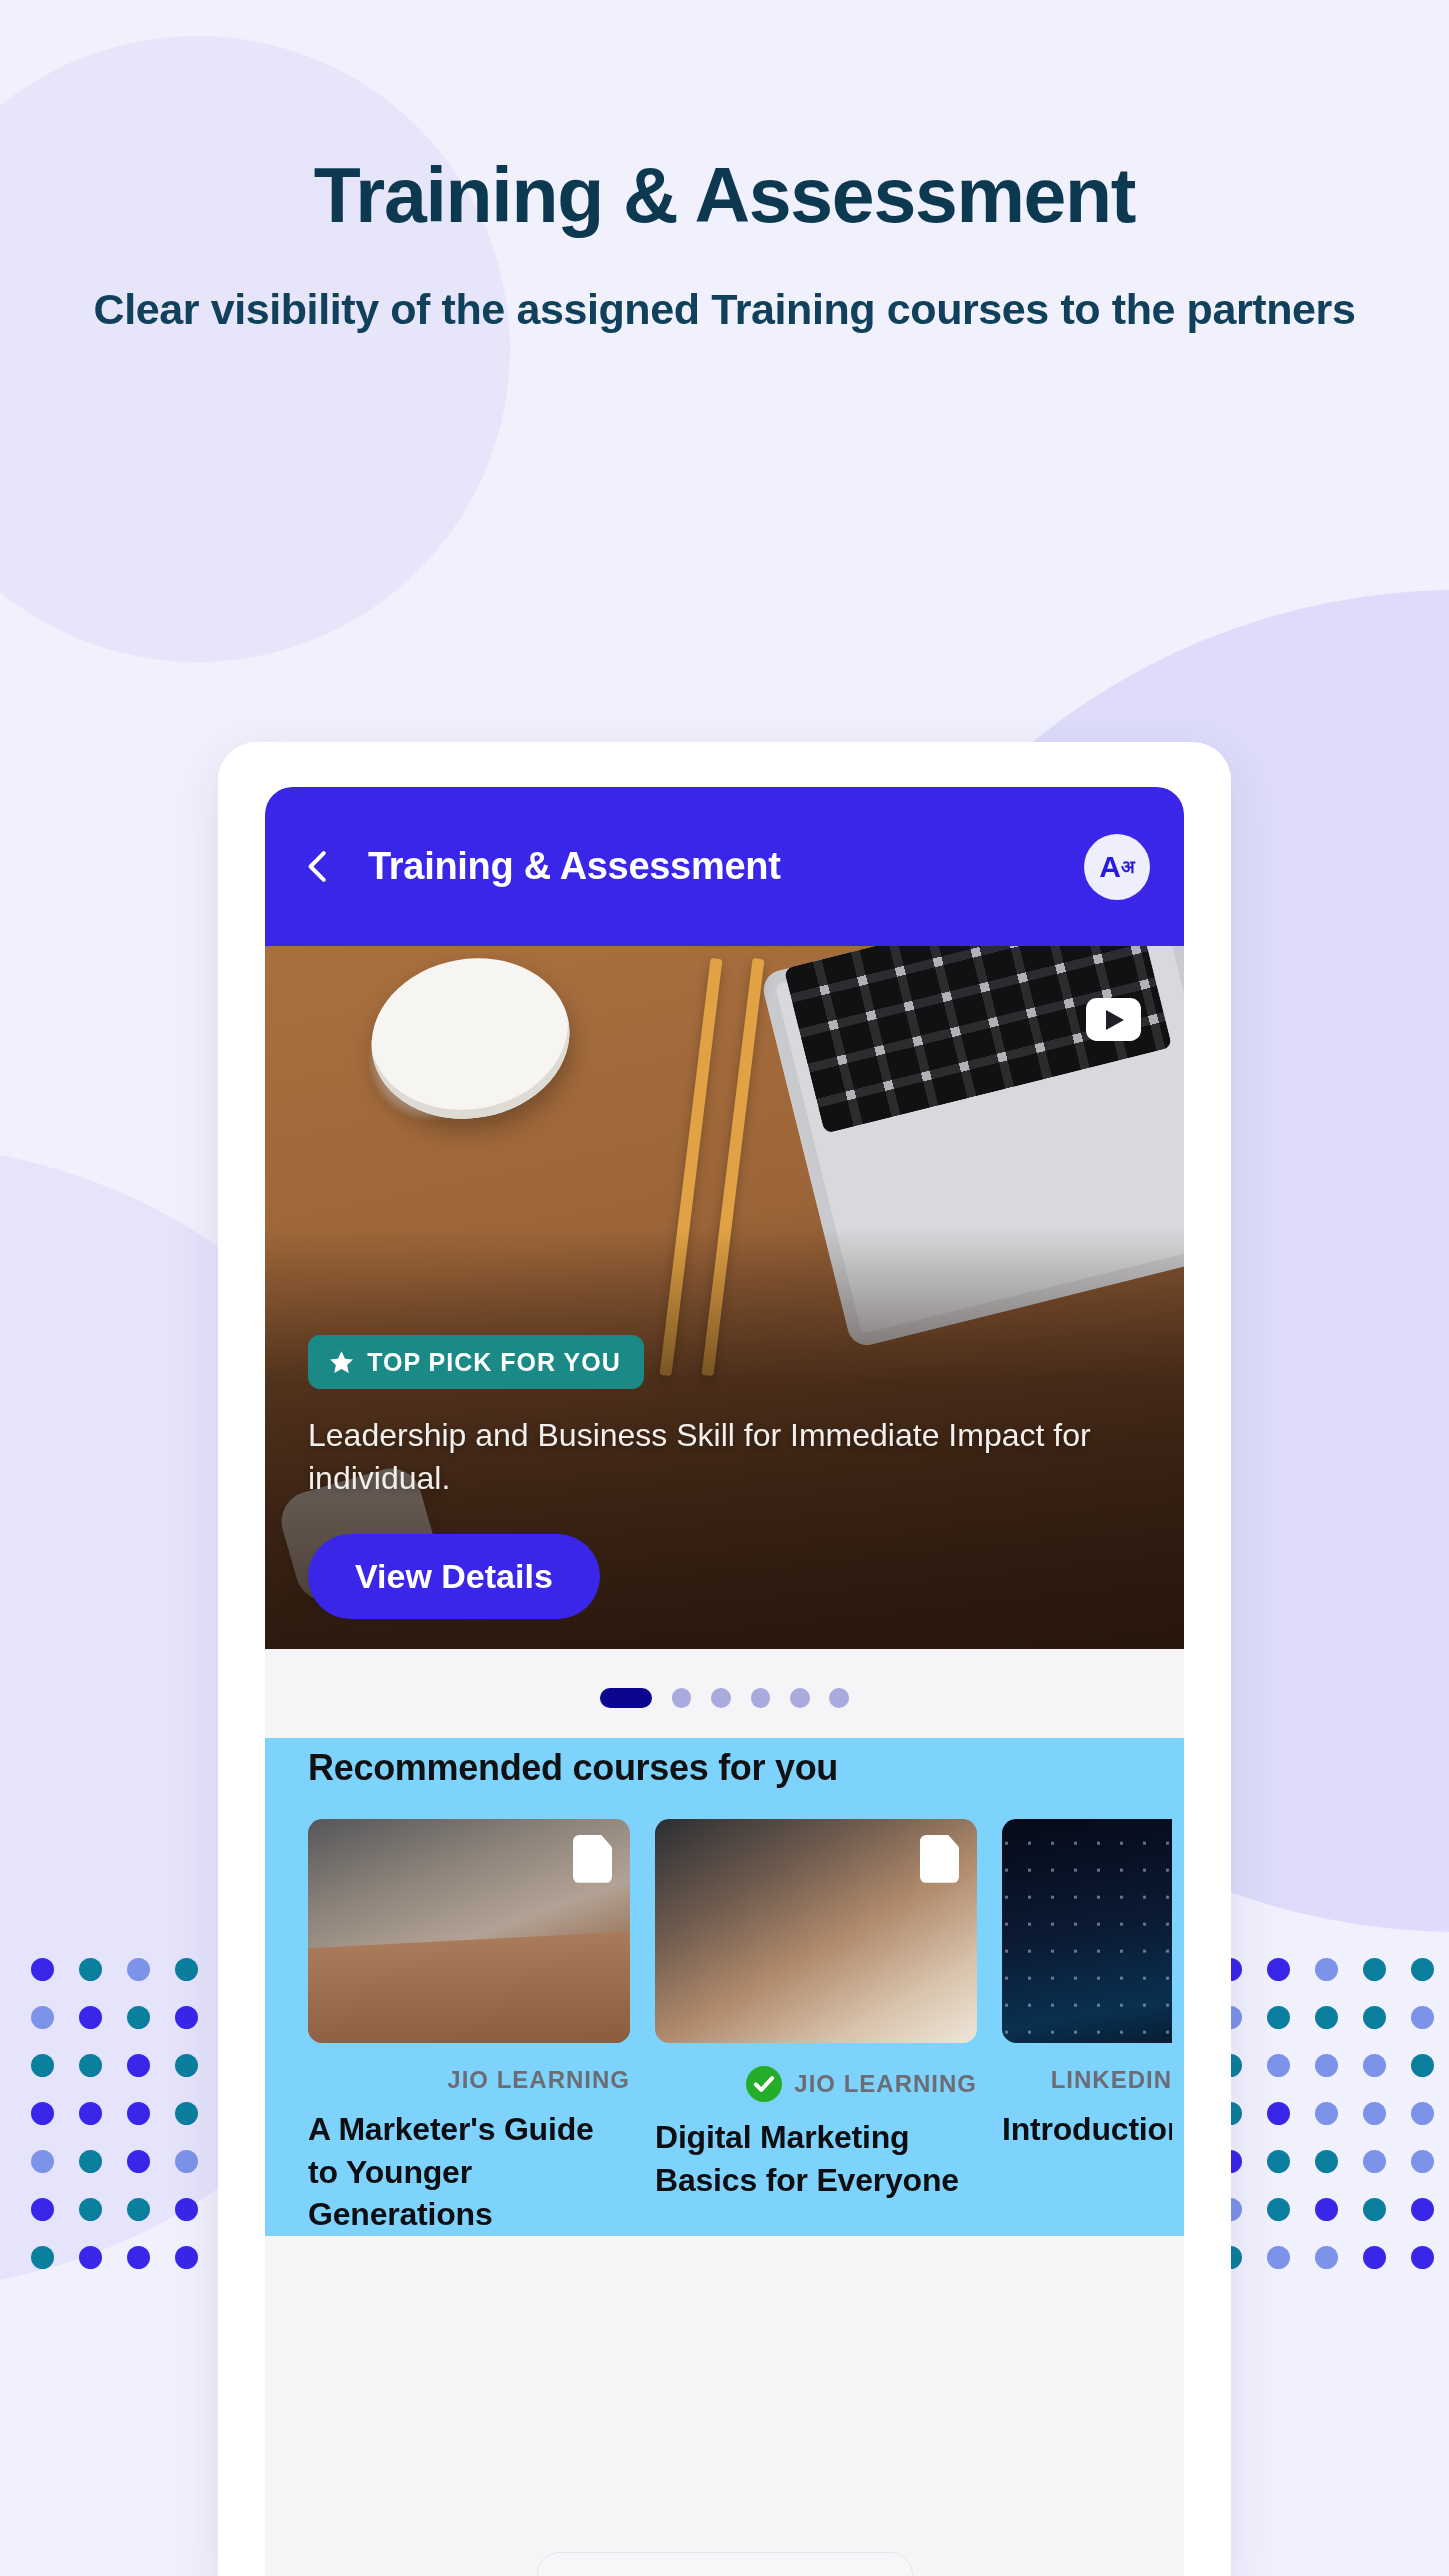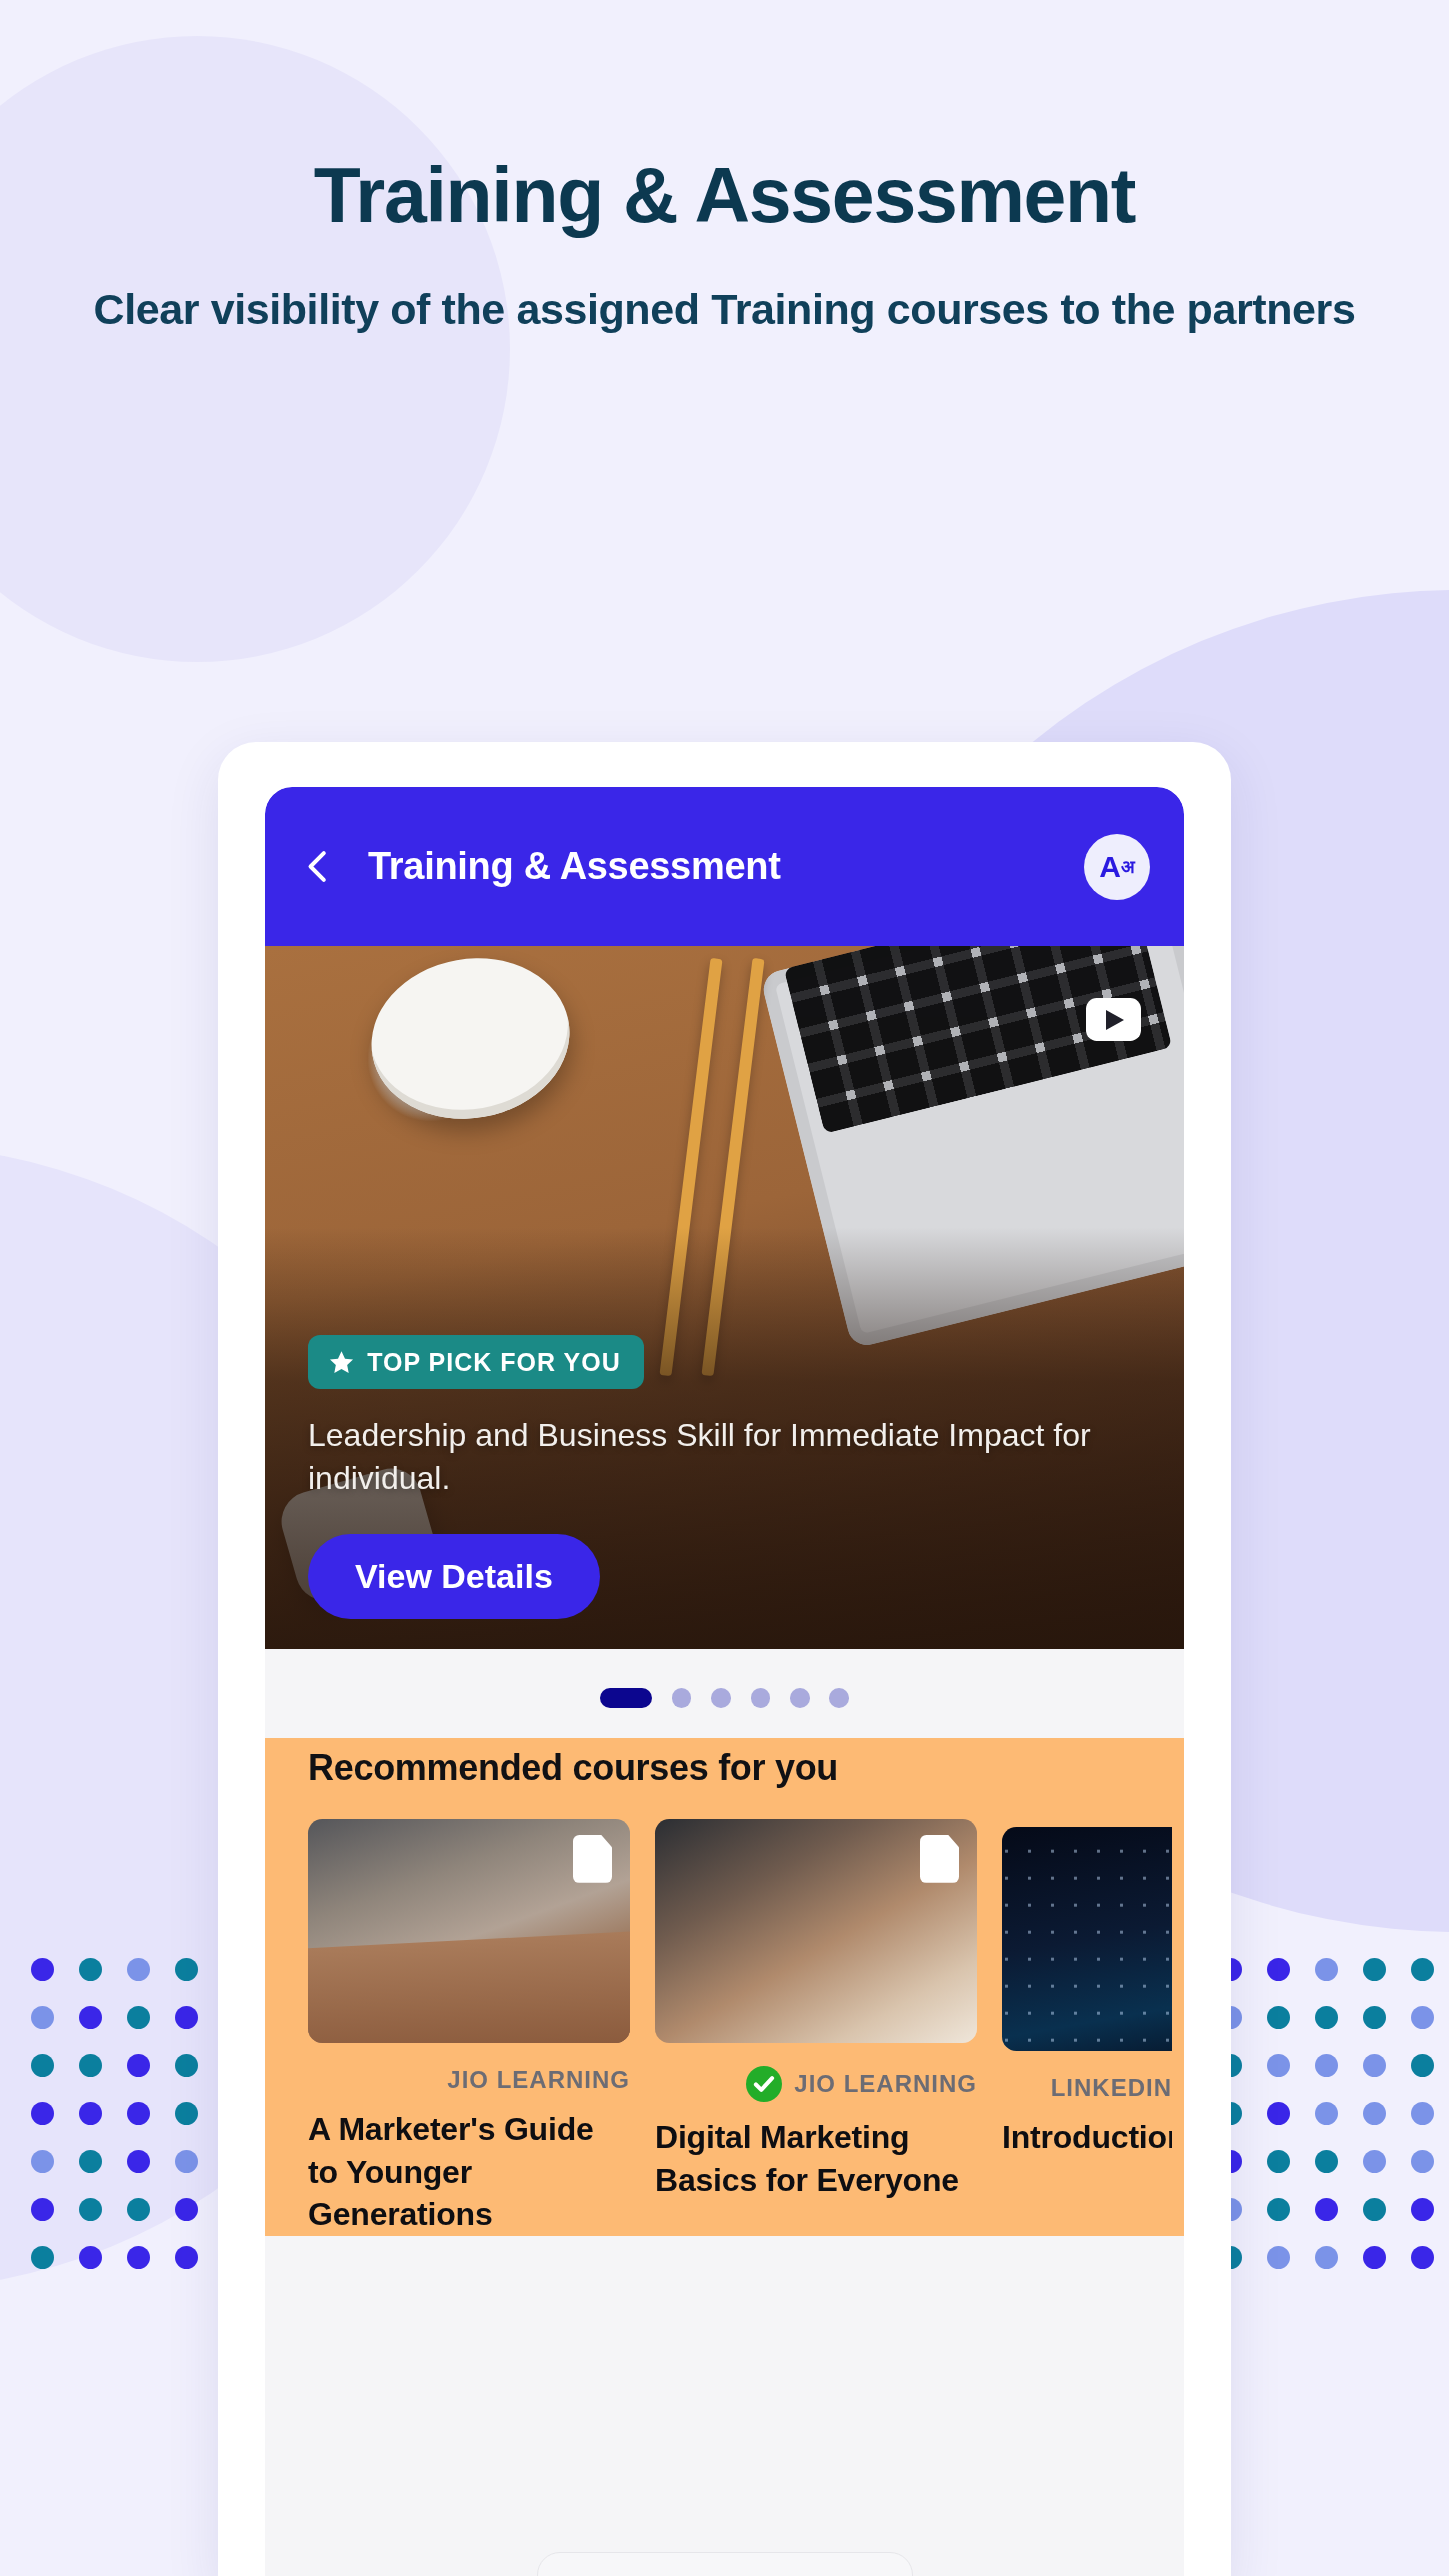--- a/index.html
+++ b/index.html
@@ -152,21 +152,21 @@
     border: none; border-radius: 54px; padding: 23px 47px;
     font-size: 34px; font-weight: 700; font-family: inherit; cursor: pointer;
   }
 
   
   .pager { display: flex; align-items: center; justify-content: center; gap: 19.7px; padding: 39px 0 30px; background: #f5f5f7; }
   .pager .pill { width: 52px; height: 19.7px; border-radius: 10.7px; background: #0c068f; }
   .pager .pdot { width: 19.7px; height: 19.7px; border-radius: 50%; background: #a9aadd; }
 
   
-  .rec-section { background: #fdba74; padding: 9px 0 0 43px; }
+  .rec-section { background: #7dd3fc; padding: 9px 0 0 43px; }
   .rec-title { font-size: 36px; font-weight: 700; color: #111114; letter-spacing: -0.3px; }
   .cards { display: flex; gap: 25px; margin-top: 30px; }
   .card { width: 322px; flex: 0 0 auto; }
   .thumb {
     position: relative; width: 322px; height: 224px; border-radius: 14.3px; overflow: hidden;
     background: #8e7a66;
   }
   .thumb.t1 { background: linear-gradient(160deg,#6f6a66 0%,#8e7e6d 35%,#a6apro 36%,#93725a 60%,#7c5743 100%); }
   .thumb.t1 { background: linear-gradient(160deg,#55565a 0%,#8f857b 30%,#b2a295 52%,#9a7458 72%,#7a5640 100%); }
   .thumb.t2 { background: linear-gradient(150deg,#2b2e33 0%,#6f5b4e 30%,#b08a6c 55%,#d9c4ad 80%,#efe6da 100%); }
@@ -189,21 +189,21 @@
   .card-meta { display: flex; align-items: center; gap: 12.5px; margin-top: 23px; justify-content: flex-end; }
   .provider { font-size: 24px; font-weight: 700; color: #6c6c74; letter-spacing: 1px; white-space: nowrap; }
   .check-badge {
     width: 36px; height: 36px; border-radius: 50%; background: #23ad29;
     display: flex; align-items: center; justify-content: center; flex: 0 0 auto;
   }
   .card-title {
     margin-top: 14.3px; font-size: 32px; font-weight: 700; color: #0e0e12;
     line-height: 1.33; letter-spacing: -0.2px;
   }
-  .card.clipped { width: 170px; overflow: hidden; margin-top: 8px; }
+  .card.clipped { width: 170px; overflow: hidden; }
   .card.clipped .thumb { width: 322px; }
   .card.clipped .card-title, .card.clipped .provider { white-space: nowrap; }
 
   .bottom-sheet {
     position: absolute; left: 50%; transform: translateX(-50%);
     bottom: -30px; width: 376px; height: 63px;
     background: #f7f7f9; border: 1.8px solid #e6e6ea; border-radius: 23px;
   }
 </style>
 </head>

